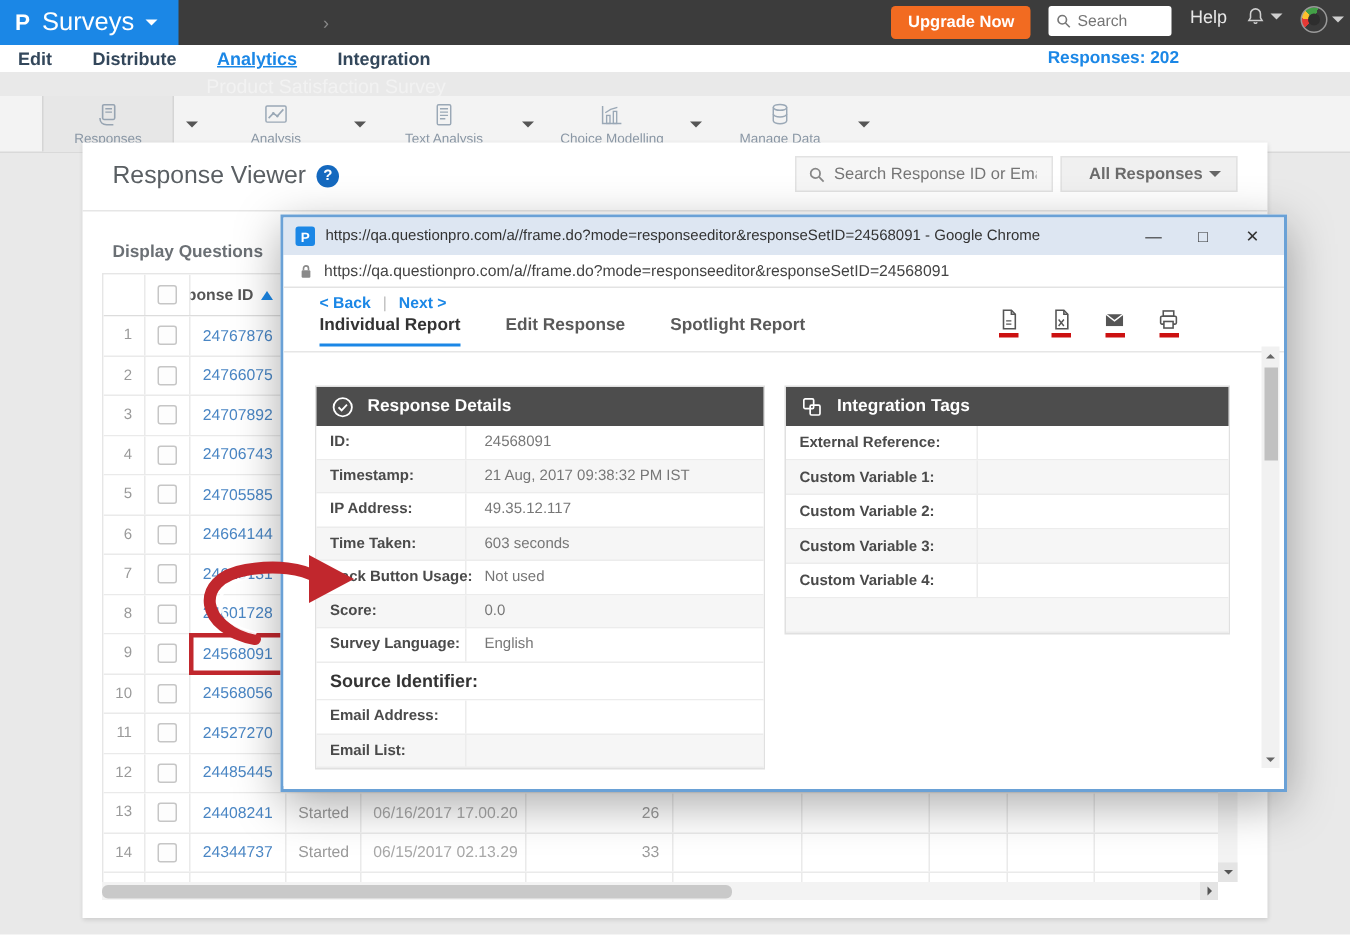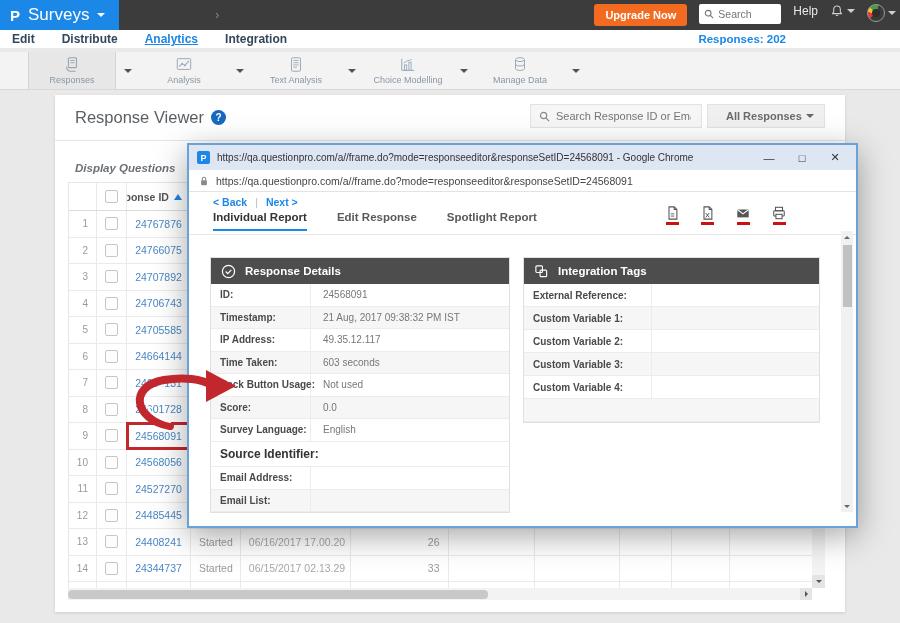--- a/index.html
+++ b/index.html
@@ -26,39 +26,39 @@
   .avatar { width:18px; height:18px; border-radius:50%; border:1px solid #9a9a9a; background:conic-gradient(from 230deg,#e53935 0 45deg,#fbc02d 45deg 85deg,#43a047 85deg 150deg,#3a3a3a 150deg 360deg); position:relative; }
   .avatar::after { content:""; position:absolute; inset:4px; border-radius:50%; background:#2e2e2e; }
 
   
   .menubar { position:absolute; left:0; top:30px; width:900px; height:18px; background:#fff; display:flex; align-items:center; padding-left:12px; gap:27px; }
   .menu-item { font-size:12px; color:#33475b; font-weight:bold; cursor:pointer; }
   .menu-item.active { color:#1b87e6; text-decoration:underline; }
   .responses-count { margin-left:auto; margin-right:57px; font-size:11.5px; color:#1b87e6; font-weight:bold; }
 
   
-  .toolbar { position:absolute; left:0; top:52px; width:900px; height:38px; background:#f3f3f3; border-bottom:1px solid #d9d9d9; display:flex; padding-left:28px; }
+  .toolbar { position:absolute; left:0; top:64px; width:900px; height:38px; background:#f3f3f3; border-bottom:1px solid #d9d9d9; display:flex; padding-left:28px; }
   .tb-group { display:flex; align-items:stretch; width:112px; }
   .tb-item { flex:1; display:flex; flex-direction:column; align-items:center; justify-content:center; gap:2px; cursor:pointer; color:#97a4b2; }
   .tb-item.active { background:#e7e7e7; border-left:1px solid #d5d5d5; border-right:1px solid #d5d5d5; }
   .tb-label { font-size:9px; color:#8a97a5; white-space:nowrap; }
   .tb-caret { width:24px; display:flex; align-items:center; justify-content:center; color:#555; cursor:pointer; }
   .tb-icon svg { display:block; }
 
   
   .card { position:absolute; left:55px; top:95px; width:790px; height:517px; background:#fff; box-shadow:0 1px 3px rgba(0,0,0,.12); }
   .page-title-row { position:absolute; left:20px; top:13px; display:flex; align-items:center; gap:7px; }
   .page-title { font-size:16.5px; color:#5a5f63; }
   .help-bubble { width:15px; height:15px; border-radius:50%; background:#1569bf; color:#fff; font-size:10px; font-weight:bold; display:flex; align-items:center; justify-content:center; cursor:pointer; }
   .card-divider { position:absolute; left:0; top:45px; width:790px; border-bottom:1px solid #e6e6e6; }
   .viewer-search { position:absolute; left:475px; top:9px; width:172px; height:24px; background:#f6f6f6; border:1px solid #e2e2e2; display:flex; align-items:center; padding:0 8px; gap:6px; }
   .viewer-search input { border:none; outline:none; background:transparent; font-size:11px; color:#555; width:135px; font-family:inherit; }
   .viewer-filter { position:absolute; left:652px; top:9px; width:118px; height:24px; background:#f0f0f0; border:1px solid #e2e2e2; display:flex; align-items:center; justify-content:space-between; padding:0 10px 0 18px; cursor:pointer; color:#666; }
   .filter-label { font-size:11px; font-weight:bold; color:#6b6b6b; }
-  .display-q-row { position:absolute; left:20px; top:65px; display:flex; align-items:center; gap:14px;font-style:italic; }
+  .display-q-row { position:absolute; left:20px; top:65px; display:flex; align-items:center; gap:14px; }
   .display-q-label { font-size:11.5px; font-weight:bold; color:#6b7075; }
   .toggle { width:30px; height:15px; border-radius:8px; background:#dcdcdc; border:1px solid #cfcfcf; position:relative; cursor:pointer; }
   .toggle-knob { position:absolute; left:1px; top:1px; width:11px; height:11px; border-radius:50%; background:#fff; box-shadow:0 1px 2px rgba(0,0,0,.25); }
 
   
   .rtable { position:absolute; left:13px; top:87px; width:744px; height:406px; overflow:hidden; border-left:1px solid #e6e6e6; border-top:1px solid #e6e6e6; }
   .t-row { display:flex; height:26.5px; border-bottom:1px solid #eaeaea; background:#fff; }
   .t-head { height:28px; border-bottom:1px solid #dcdcdc; }
   .t-cell { border-right:1px solid #eaeaea; display:flex; align-items:center; font-size:10.5px; padding:0 8px; overflow:hidden; white-space:nowrap; }
   .c-num { width:28px; justify-content:flex-end; color:#9a9a9a; font-size:10px; }

